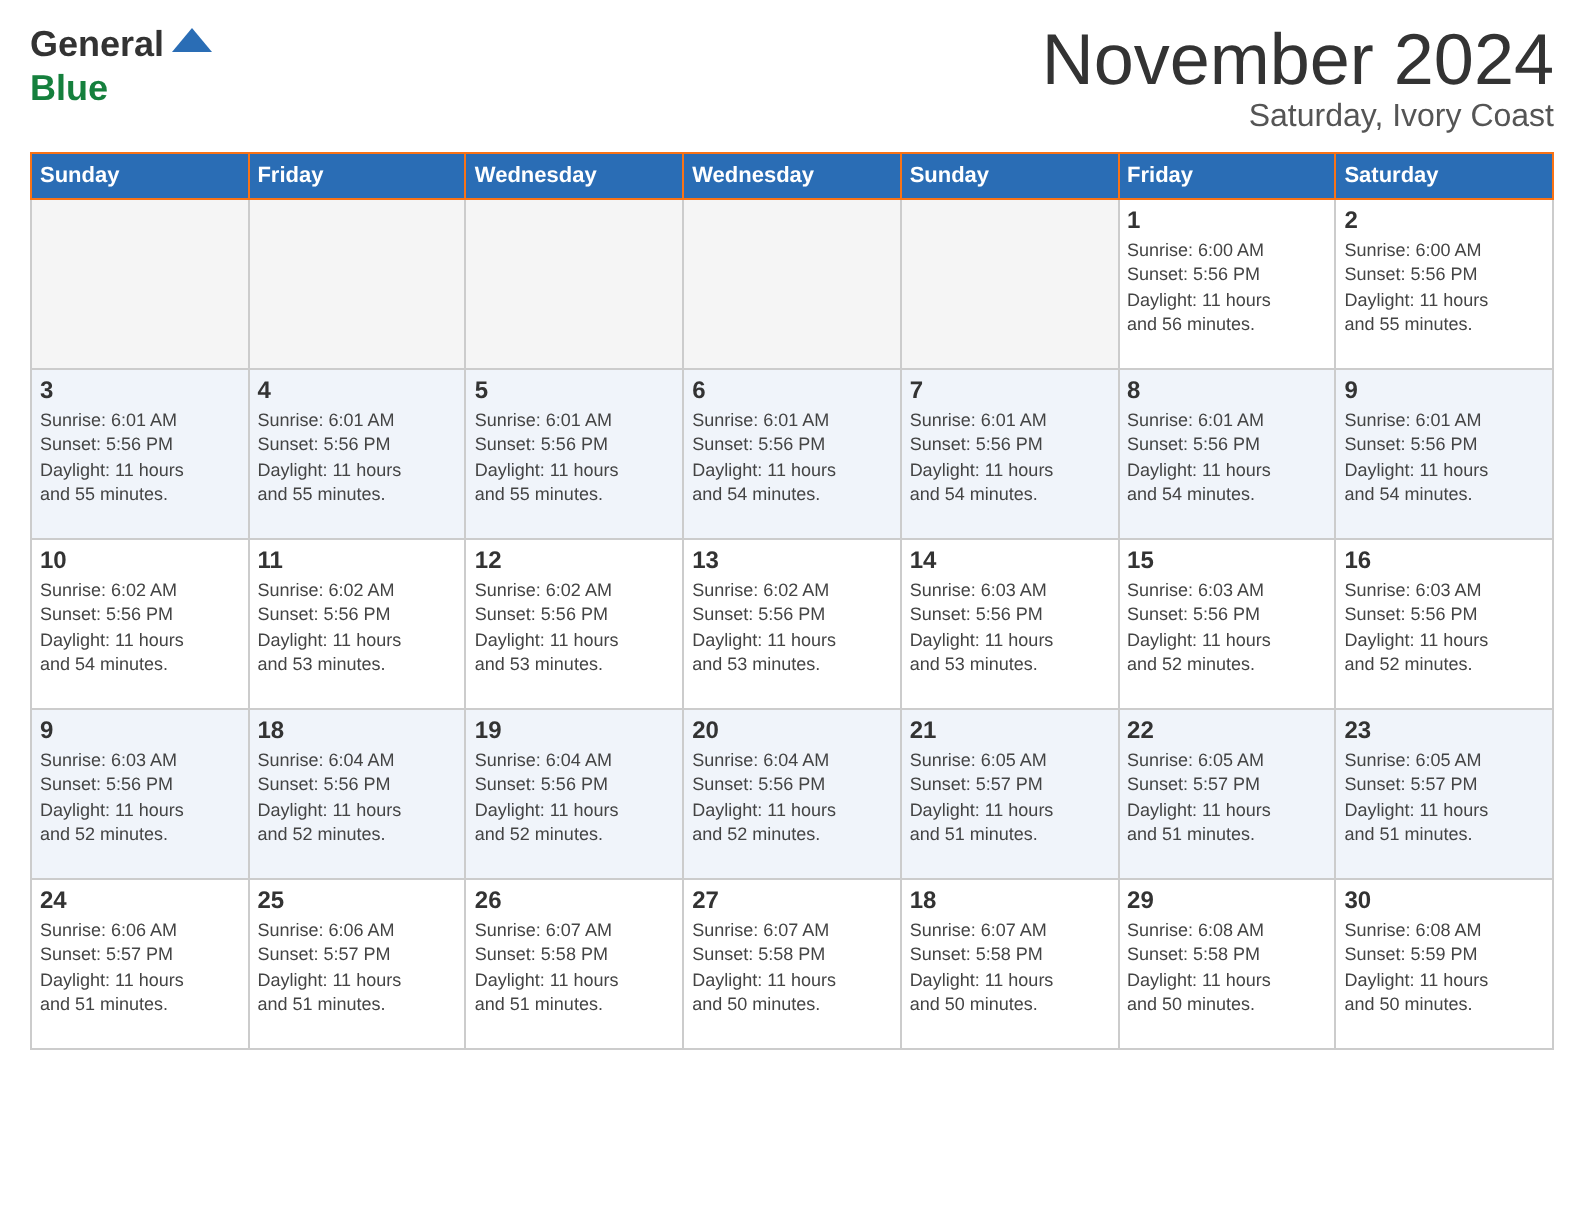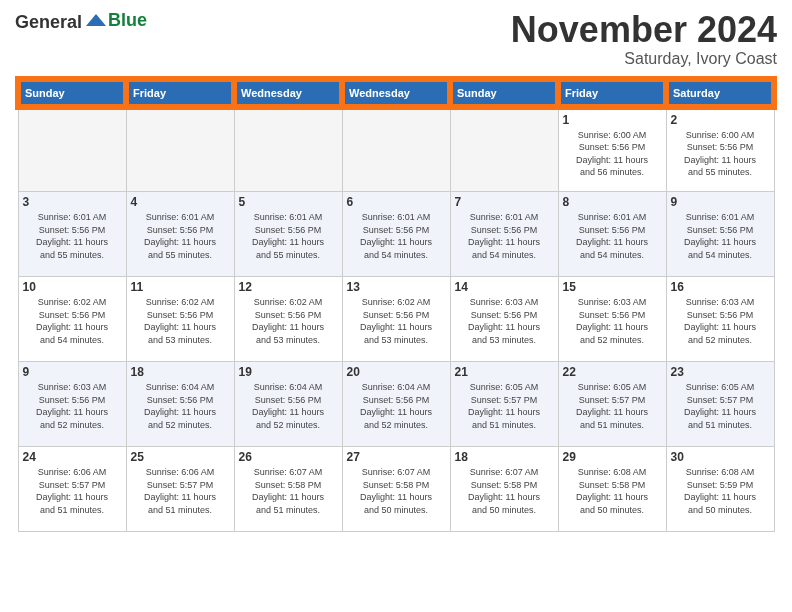--- a/index.html
+++ b/index.html
@@ -17,21 +17,21 @@
       padding: 10px 15px 10px 15px;
     }
     .header {
       display: flex;
       justify-content: space-between;
       align-items: flex-start;
       margin-bottom: 8px;
     }
     .logo {
       display: flex;
-      flex-direction: row;
+      flex-direction: column;
       align-items: flex-start;
     }
     .logo-text {
       display: flex;
       align-items: center;
     }
     .logo-general {
       font-size: 18px;
       font-weight: bold;
       color: #333;
@@ -44,42 +44,42 @@
     .logo-icon {
       width: 24px;
       height: 24px;
       margin-left: 2px;
     }
     .title-section {
       text-align: right;
     }
     .month-title {
       font-size: 36px;
-      font-weight: bold;
+      font-weight: normal;
       color: #333;
       line-height: 1.1;
       margin-left: 40px;
     }
     .subtitle {
       font-size: 16px;
       color: #555;
     }
     .calendar {
       width: 100%;
       border-collapse: collapse;
       table-layout: fixed;
     }
     .calendar th {
       background: #2a6db5;
       color: #fff;
       font-size: 11px;
       font-weight: bold;
       padding: 5px 4px;
       text-align: left;
-      border: 6px solid #f97316;
+      border: 1px solid #f97316;
     }
     .calendar td {
       border: 1px solid #ccc;
       vertical-align: top;
       padding: 3px 4px;
       font-size: 9.5px;
       color: #333;
       background: #fff;
       height: 85px;
     }
@@ -90,21 +90,20 @@
       font-size: 12px;
       font-weight: bold;
       color: #333;
       display: block;
       margin-bottom: 2px;
     }
     .day-info {
       font-size: 9px;
       color: #444;
       line-height: 1.4;
-      text-align: center;
     }
     .row-shade td {
       background: #f0f4fa;
     }
   </style>
 </head>
 <body>
 
 <div class="page">
   <div class="header">

